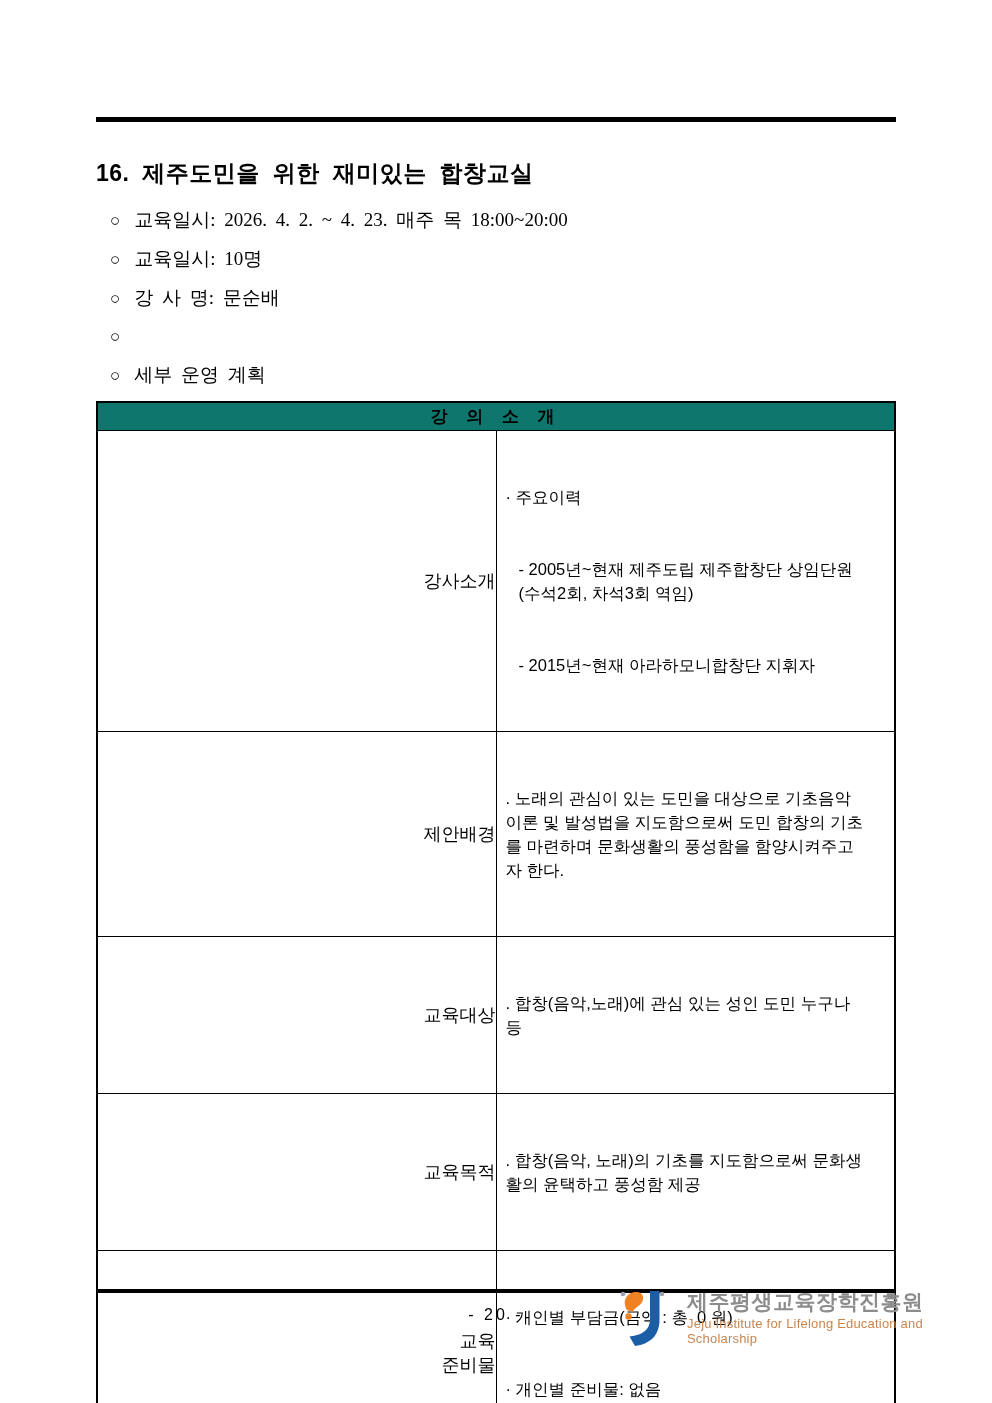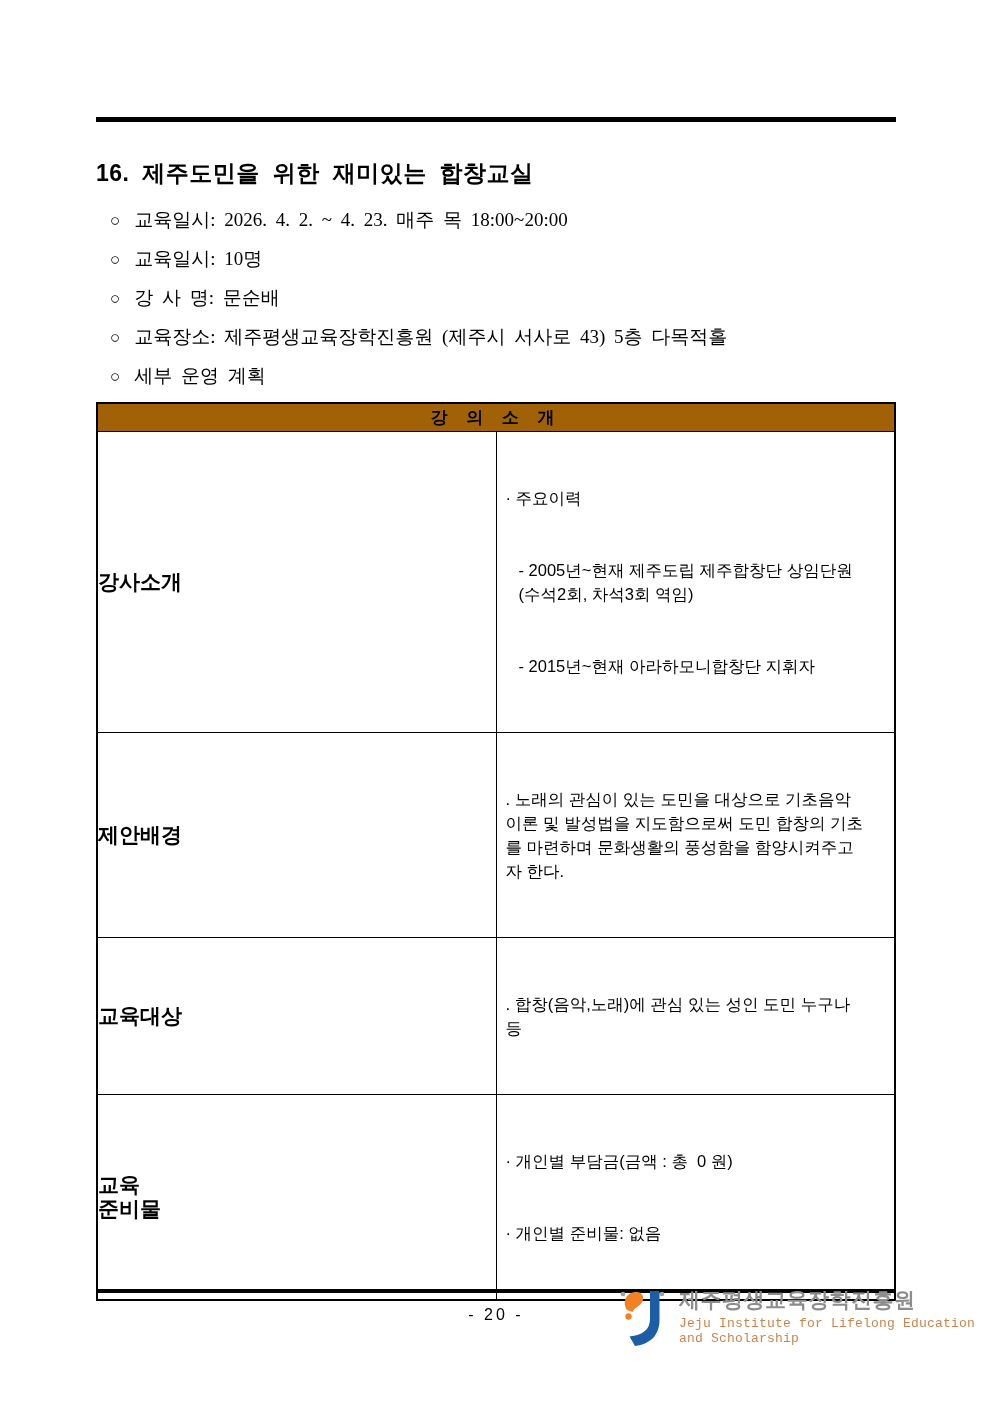--- a/index.html
+++ b/index.html
@@ -29,45 +29,45 @@
   }
   .bullet .marker { font-size: 17px; margin-right: 14px; flex: 0 0 auto; }
 
   
   .tables { margin-top: 12px; }
   table { border-collapse: collapse; width: 800px; table-layout: fixed; }
   table, th, td { border: 1px solid #000; }
   table { border-width: 2px; }
 
   .band {
-    background: #a16207;
+    background: #0f766e;
     text-align: center; font-weight: bold; font-size: 17px;
     letter-spacing: 7px;
   }
   .intro-band td { height: 28px; }
 
   .t1 .lbl {
-    width: 98px; text-align: left; vertical-align: middle;
-    font-weight: bold; font-size: 21px; line-height: 24px;
+    width: 98px; text-align: right; vertical-align: middle;
+    font-weight: normal; font-size: 18px; line-height: 24px;
   }
   .t1 .val {
     vertical-align: middle; padding: 6px 28px 6px 9px;
     font-size: 16.5px; line-height: 24px; white-space: pre-wrap;
   }
   .t1 .val .sub-line { padding-left: 13px; }
 
   
   .rule-bottom { position: absolute; left: 96px; top: 1289px; width: 800px; height: 4px; background: #000; }
   .page-number {
     position: absolute; left: 96px; top: 1306px; width: 800px;
     text-align: center; font-size: 16px; letter-spacing: 3px;
   }
   .logo { position: absolute; left: 617px; top: 1288px; display: flex; align-items: center; }
   .logo-mark { width: 50px; height: 60px; flex: 0 0 auto; }
-  .logo-text { margin-left: 12px; font-family: Liberation Mono, monospace; }
+  .logo-text { margin-left: 20px; }
   .logo-ko { font-size: 21px; font-weight: bold; color: #8c8c8c; letter-spacing: 0.5px; line-height: 24px; }
   .logo-en { font-size: 13px; color: #c9854e; letter-spacing: 0.2px; margin-top: 2px; }
 </style>
 </head>
 <body>
 
 <div class="content">
 
   <div class="rule-top"></div>
 
@@ -81,21 +81,20 @@
     <div class="bullet">
       <span class="marker">○</span>
       <span>교육일시: 10명</span>
     </div>
     <div class="bullet">
       <span class="marker">○</span>
       <span>강 사 명: 문순배</span>
     </div>
     <div class="bullet">
       <span class="marker">○</span>
-      <span>교육장소: 제주평생교육장학진흥원 (제주시 서사로 43) 5층 다목적홀</span>
     </div>
     <div class="bullet">
       <span class="marker">○</span>
       <span>세부 운영 계획</span>
     </div>
   </div>
 
   <div class="tables">
 
     <table class="t1">
@@ -114,20 +113,26 @@
       <tr>
         <td class="lbl" style="height:69px">제안배경</td>
         <td class="val">
           <div>. 노래의 관심이 있는 도민을 대상으로 기초음악이론 및 발성법을 지도함으로써 도민 합창의 기초를 마련하며 문화생활의 풍성함을 함양시켜주고자 한다.</div>
         </td>
       </tr>
       <tr>
         <td class="lbl" style="height:68px">교육대상</td>
         <td class="val">
           <div>. 합창(음악,노래)에 관심 있는 성인 도민 누구나 등</div>
+        </td>
+      </tr>
+      <tr>
+        <td class="lbl" style="height:65px">교육목적</td>
+        <td class="val">
+          <div>. 합창(음악, 노래)의 기초를 지도함으로써 문화생활의 윤택하고 풍성함 제공</div>
         </td>
       </tr>
       <tr>
         <td class="lbl" style="height:57px">
           <div>교육</div>
           <div>준비물</div>
         </td>
         <td class="val">
           <div>· 개인별 부담금(금액 : 총  0 원)</div>
           <div>· 개인별 준비물: 없음</div>

